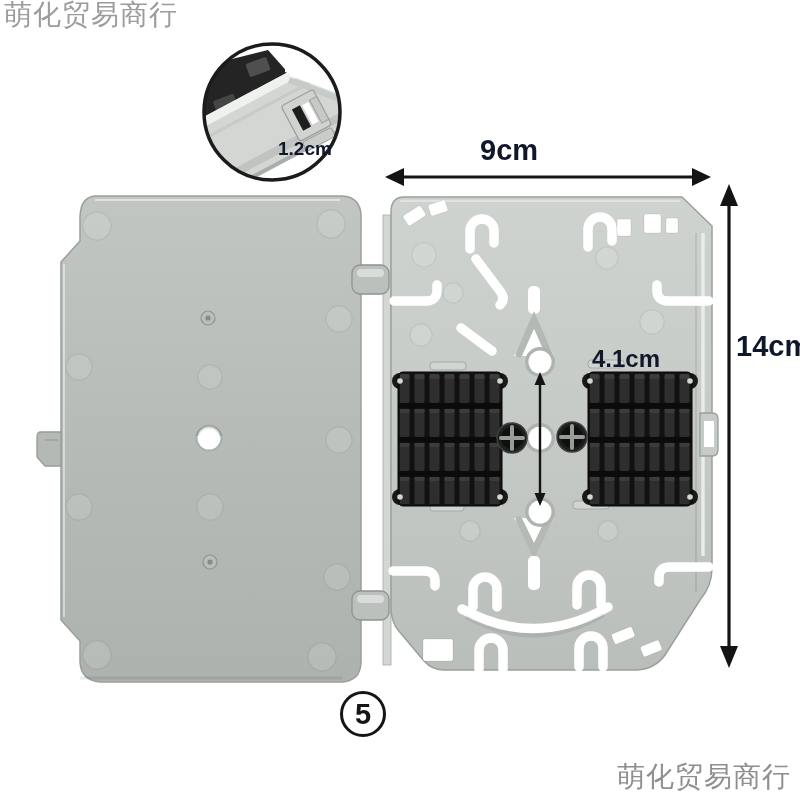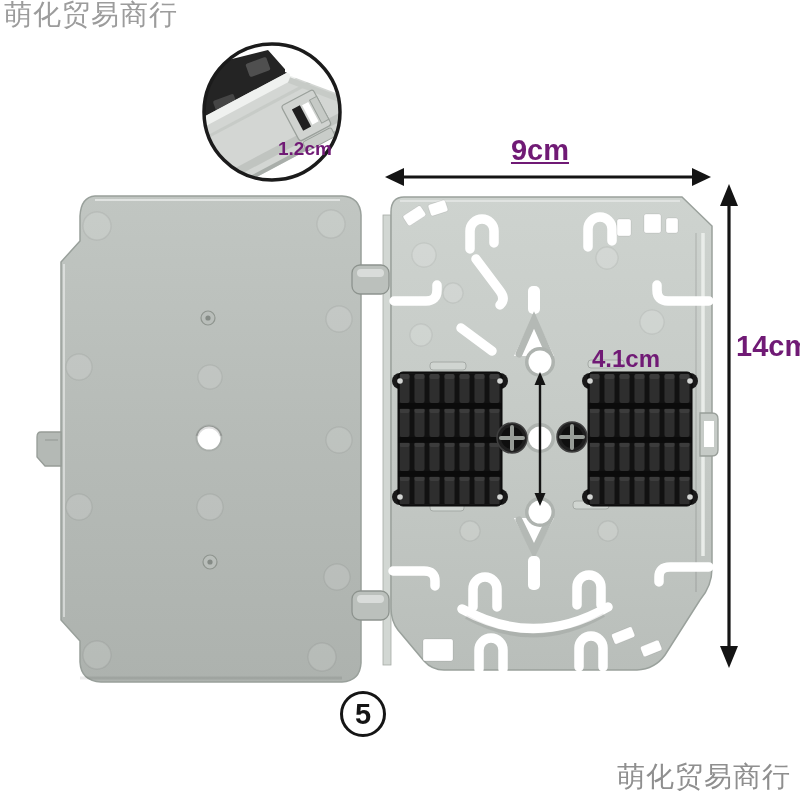--- a/index.html
+++ b/index.html
@@ -2,22 +2,22 @@
 <html><head>
 <meta charset="utf-8">
 <style>
   html,body{margin:0;padding:0;background:#ffffff;}
   .stage{position:relative;width:800px;height:800px;background:#ffffff;overflow:hidden;
          font-family:"Liberation Sans",sans-serif;}
   .stage svg{position:absolute;left:0;top:0;}
   .wm{position:absolute;color:#9c9c9c;font-size:28px;letter-spacing:1px;
       font-family:"DejaVu Sans",sans-serif;white-space:nowrap;}
   .wm.bottom{color:#8f8f8f;}
-  .dim{position:absolute;font-weight:bold;color:#701a75;white-space:nowrap;}
-  .dim.w{left:480px;top:134px;width:120px;text-align:center;font-size:29px;text-decoration:underline;}
+  .dim{position:absolute;font-weight:bold;color:#0f172a;white-space:nowrap;}
+  .dim.w{left:480px;top:134px;width:120px;font-size:29px;}
   .dim.h{left:736px;top:330px;font-size:29px;}
   .dim.s{left:556px;top:345px;font-size:24px;margin-left:36px;}
   .dim.c{left:278px;top:138px;font-size:19px;}
   .badge{position:absolute;left:340px;top:691px;width:40px;height:40px;border:3px solid #151515;
          border-radius:50%;display:flex;align-items:center;justify-content:center;
          font-size:29px;font-weight:bold;color:#151515;}
 </style>
 </head>
 <body>
 

